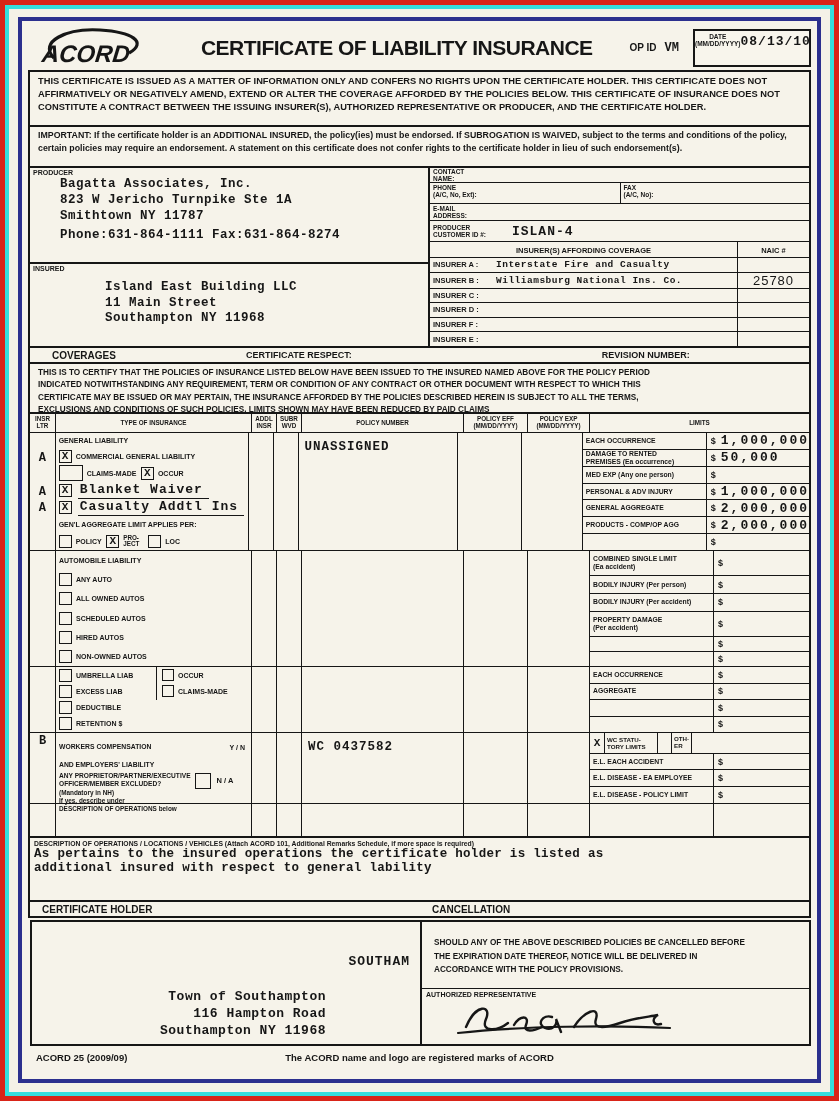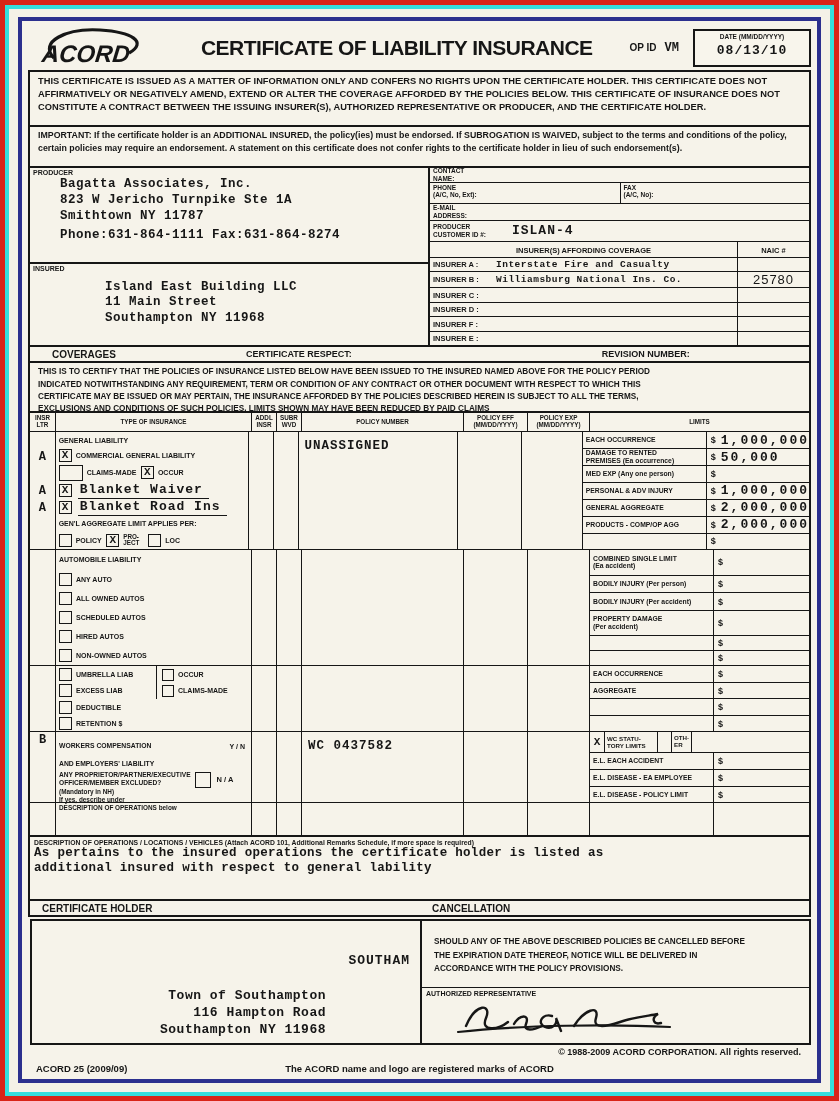--- a/index.html
+++ b/index.html
@@ -15,21 +15,21 @@
   .mono { font-family:"Liberation Mono","DejaVu Sans Mono",monospace; font-weight:bold; }
 
   
   .hdr { height:48px; position:relative; display:flex; align-items:center; }
   .logo { position:relative; width:118px; height:40px; margin-left:8px; }
   .logotext { position:absolute; left:6px; top:12px; font:italic 900 24px "Liberation Sans",sans-serif; letter-spacing:0; transform:skew(-6deg); }
   .swoosh { position:absolute; left:-2px; top:-4px; }
   .ftitle { flex:1; text-align:center; font-weight:bold; font-size:21px; letter-spacing:-0.5px; margin-left:10px; }
   .opid { font-weight:bold; font-size:10px; margin-right:14px; white-space:nowrap; }
   .opid .mono { font-size:12px; margin-left:8px; }
-  .datebox { width:118px; height:38px; border:2px solid #161616; background:#f8f5ec; display:flex; flex-direction:column; }
+  .datebox { width:118px; height:38px; border:2px solid #161616; background:#f8f5ec; display:flex; flex-direction:row; }
   .datelabel { font-weight:bold; font-size:6.5px; text-align:center; padding-top:2px; }
   .dateval { font-size:13px; text-align:center; margin-top:3px; letter-spacing:1px; }
 
   
   .box { border:2px solid #161616; margin-top:-2px; background:#f6f3ea; }
   .disclaimer { height:57px; font-weight:bold; font-size:9.3px; line-height:1.42; padding:3px 8px; }
   .important  { height:43px; font-weight:bold; font-size:8.8px; line-height:1.45; padding:2px 8px; }
 
   
   .parties { display:flex; height:182px; border:2px solid #161616; margin-top:-2px; }
@@ -304,21 +304,21 @@
                   <span class="cb">X</span>
                   <span class="tlab">COMMERCIAL GENERAL LIABILITY</span>
                 </div>
         <div class="slot"><span class="cb wide"></span><span class="tlab">CLAIMS-MADE</span>&nbsp;<span class="cb">X</span><span class="tlab">OCCUR</span></div>
         <div class="slot">
                   <span class="cb">X</span>
                   <span class="mono blanket">Blanket Waiver</span>
                 </div>
         <div class="slot">
                   <span class="cb">X</span>
-                  <span class="mono blanket">Blanket Road Ins</span>
+                  <span class="mono blanket">Casualty Addtl Ins</span>
                 </div>
         <div class="slot">
                   <span class="tlab">GEN'L AGGREGATE LIMIT APPLIES PER:</span>
                 </div>
         <div class="slot"><span class="cb"></span><span class="tlab">POLICY</span>&nbsp;<span class="cb">X</span><span class="prolab pre">PRO-
 JECT</span>&nbsp;&nbsp;<span class="cb"></span><span class="tlab">LOC</span></div>
       </div>
       <div class="c-addl"></div>
       <div class="c-subr"></div>
       <div class="c-pol">
@@ -631,21 +631,20 @@
 ACCORDANCE WITH THE POLICY PROVISIONS.</div>
       <div class="authsec">
         <div class="authlab">AUTHORIZED REPRESENTATIVE</div>
         <svg class="sig" width="240" height="48" viewBox="0 0 240 48">
           <path d="M14 30 C 24 6, 40 8, 34 22 C 28 36, 46 34, 56 26 M62 28 c 6 -10, 16 -10, 12 0 c -3 8, 8 6, 16 2 M100 20 c -9 -3, -16 7, -7 11 c 7 3, 13 -3, 11 -9 l 5 13 M122 30 c 10 -16, 26 -22, 22 -8 c -4 12, 12 8, 24 4 c 14 -5, 28 -6, 38 -8 c -7 4, -5 11, 3 9" fill="none" stroke="#161616" stroke-width="2.4" stroke-linecap="round"></path>
           <path d="M6 36 C 70 29, 160 28, 218 31" fill="none" stroke="#161616" stroke-width="2.2" stroke-linecap="round"></path>
         </svg>
       </div>
     </div>
   </div>
-  <div class="copyright">© 1988-2009 ACORD CORPORATION.  All rights reserved.</div>
 
   <div class="footrow">
     <span class="fn">ACORD 25 (2009/09)</span>
     <span class="tm">The ACORD name and logo are registered marks of ACORD</span>
   </div>
 
 </div>
 </div>
 </div>
 </div>

